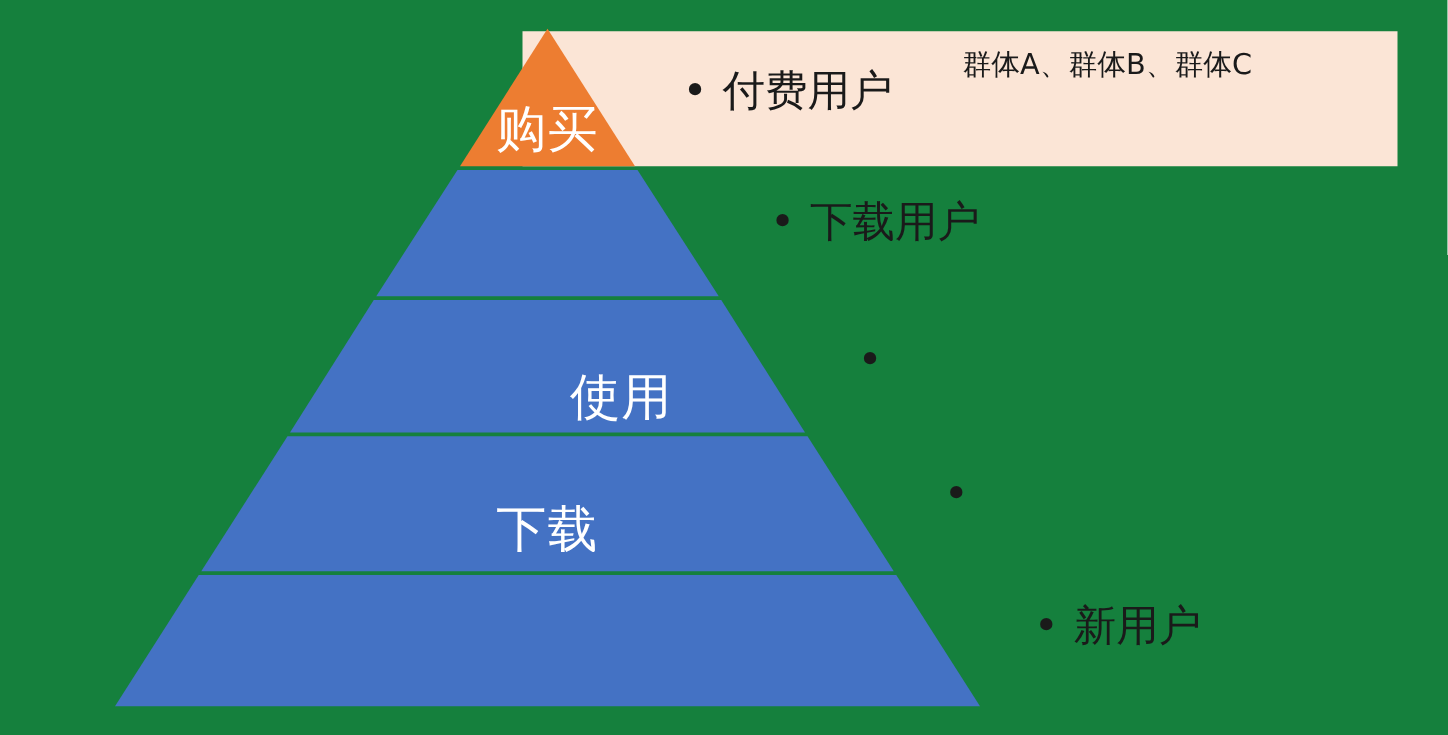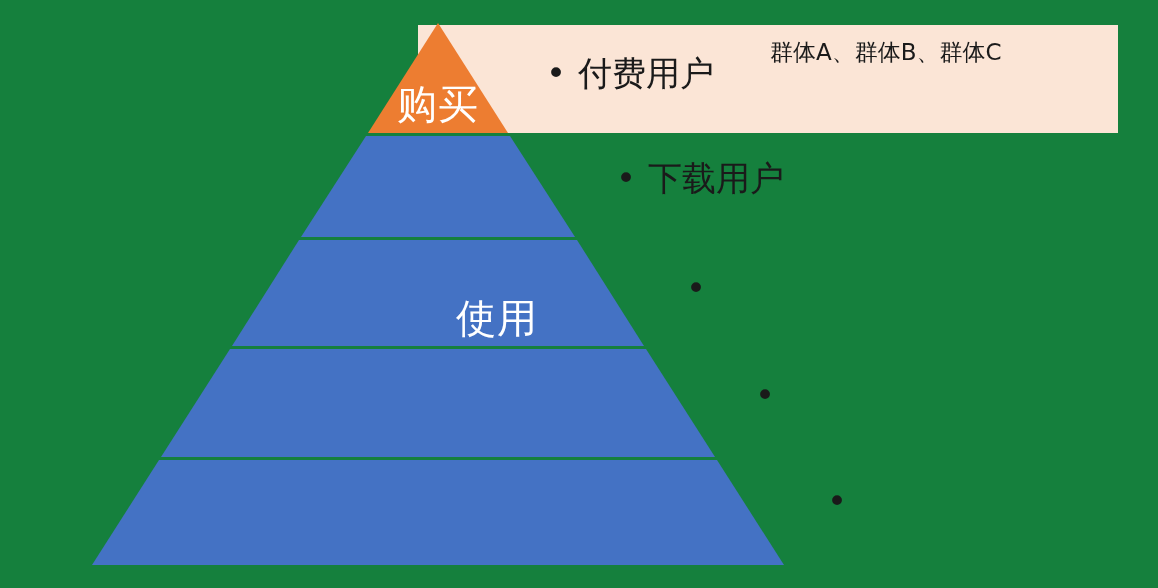--- a/index.html
+++ b/index.html
@@ -82,20 +82,21 @@
   <svg class="pyramid-svg" viewBox="0 0 1158 588" xmlns="http://www.w3.org/2000/svg">
     <polygon points="438,23 508,133 368,133" fill="#ED7D31"></polygon>
     <polygon points="366,136 510,136 575,237 301,237" fill="#4472C4"></polygon>
     <polygon points="299,240 577,240 644,346 232,346" fill="#4472C4"></polygon>
     <polygon points="230,349 646,349 715,457 161,457" fill="#4472C4"></polygon>
     <polygon points="159,460 717,460 784,565 92,565" fill="#4472C4"></polygon>
   </svg>
 
   <div class="stage stage-0" style="color: rgb(255, 255, 255);">购买</div>
   <div class="stage stage-2" style="color: rgb(255, 255, 255);">使用</div>
+  <div class="stage stage-3" style="color: rgb(255, 255, 255);">下载</div>
 
   <div class="annot annot-0">
     <span class="bullet">•</span>
     <span>付费用户</span>
   </div>
   <div class="note">群体A、群体B、群体C</div>
 
   <div class="annot annot-1">
     <span class="bullet">•</span>
     <span>下载用户</span>
@@ -104,15 +105,16 @@
   <div class="annot annot-2">
     <span class="bullet">•</span>
   </div>
 
   <div class="annot annot-3">
     <span class="bullet">•</span>
   </div>
 
   <div class="annot annot-4">
     <span class="bullet">•</span>
+    <span>新用户</span>
   </div>
 
 </div>
 
 </body></html>

